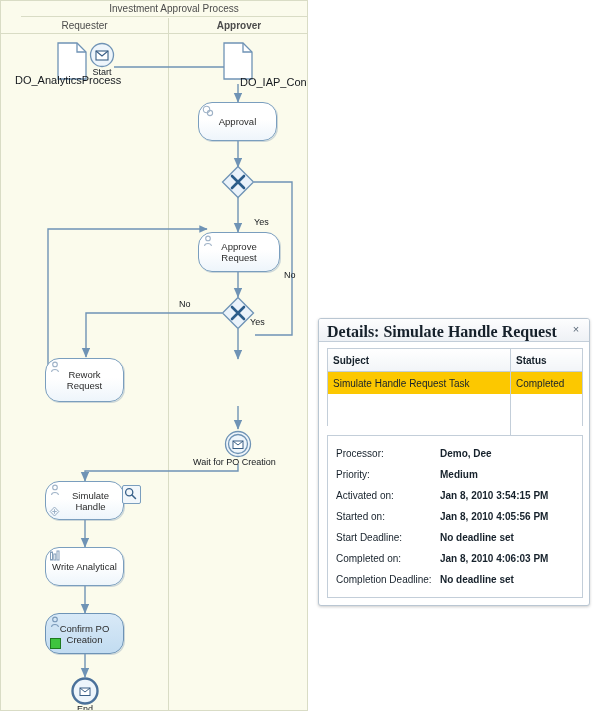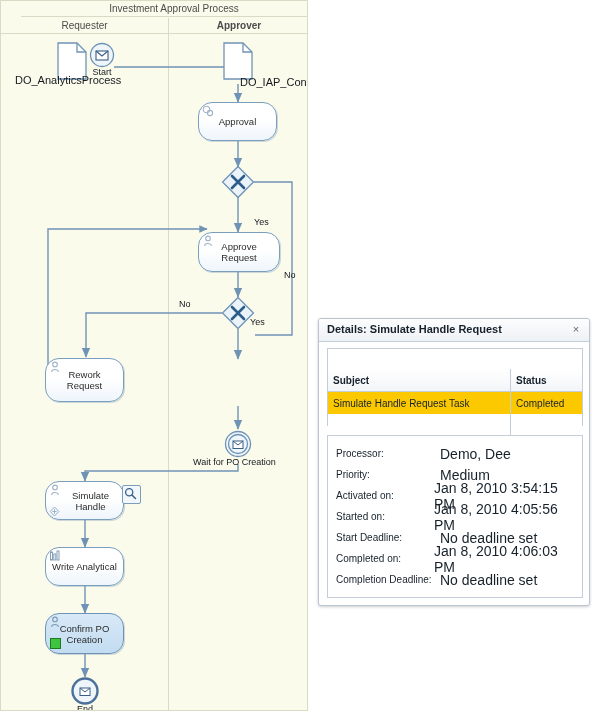--- a/index.html
+++ b/index.html
@@ -83,31 +83,31 @@
     box-shadow:0 1px 3px rgba(0,0,0,.20);
     overflow:hidden;
   }
   #details-titlebar{
     position:relative;height:22px;
     background:linear-gradient(to bottom,#fdfdfe 0%,#eef1f5 100%);
     border-bottom:1px solid #c3ced9;
   }
   #details-title{
     position:absolute;left:8px;top:4px;
-    font-size:11px;font-weight:bold;color:#16212b;white-space:nowrap;
+    font-size:16px;font-weight:bold;color:#16212b;white-space:nowrap;font-family:Liberation Serif, serif;
   }
   #details-close{
     position:absolute;right:6px;top:3px;width:14px;height:14px;
     font-size:11px;color:#5c6b79;text-align:center;line-height:14px;cursor:pointer;
   }
   #tbl{
     position:absolute;left:8px;top:29px;width:256px;height:78px;
     border:1px solid #c3ced9;background:#fff;box-sizing:border-box;
   }
-  #tbl table{border-collapse:collapse;width:100%;table-layout:fixed;margin-top:20px;}
+  #tbl table{border-collapse:collapse;width:100%;table-layout:fixed;}
   #tbl th{
     font-size:10px;font-weight:bold;color:#16212b;text-align:left;
     padding:3px 5px;height:16px;
     background:linear-gradient(to bottom,#ffffff 0%,#f2f5f8 100%);
     border-bottom:1px solid #c3ced9;
   }
   #tbl th.c1{width:172px;border-right:1px solid #c3ced9;}
   #tbl td{
     font-size:10px;color:#16212b;padding:3px 5px;height:16px;
     white-space:nowrap;overflow:hidden;
@@ -116,21 +116,21 @@
   #tbl td.c1{border-right:1px solid #c3ced9;}
   #tbl .filler td{background:#fff;height:40px;}
 
   #propbox{
     position:absolute;left:8px;top:116px;width:256px;height:163px;
     border:1px solid #c3ced9;background:#fff;box-sizing:border-box;
     padding:7px 8px 0 0;
   }
   .prow{display:flex;height:21px;align-items:center;}
   .pk{width:104px;padding-left:8px;font-size:10px;color:#16212b;}
-  .pv{font-size:14px;color:#16212b;}
+  .pv{font-size:10px;color:#16212b;font-weight:bold;}
 </style>
 </head>
 <body>
 
 <div id="diagram">
 
   <div id="pool-title">Investment Approval Process</div>
   <div class="lane-head" id="lane-head-requester">Requester</div>
   <div class="lane-head" id="lane-head-approver">Approver</div>
   <div id="lane-divider"></div>

